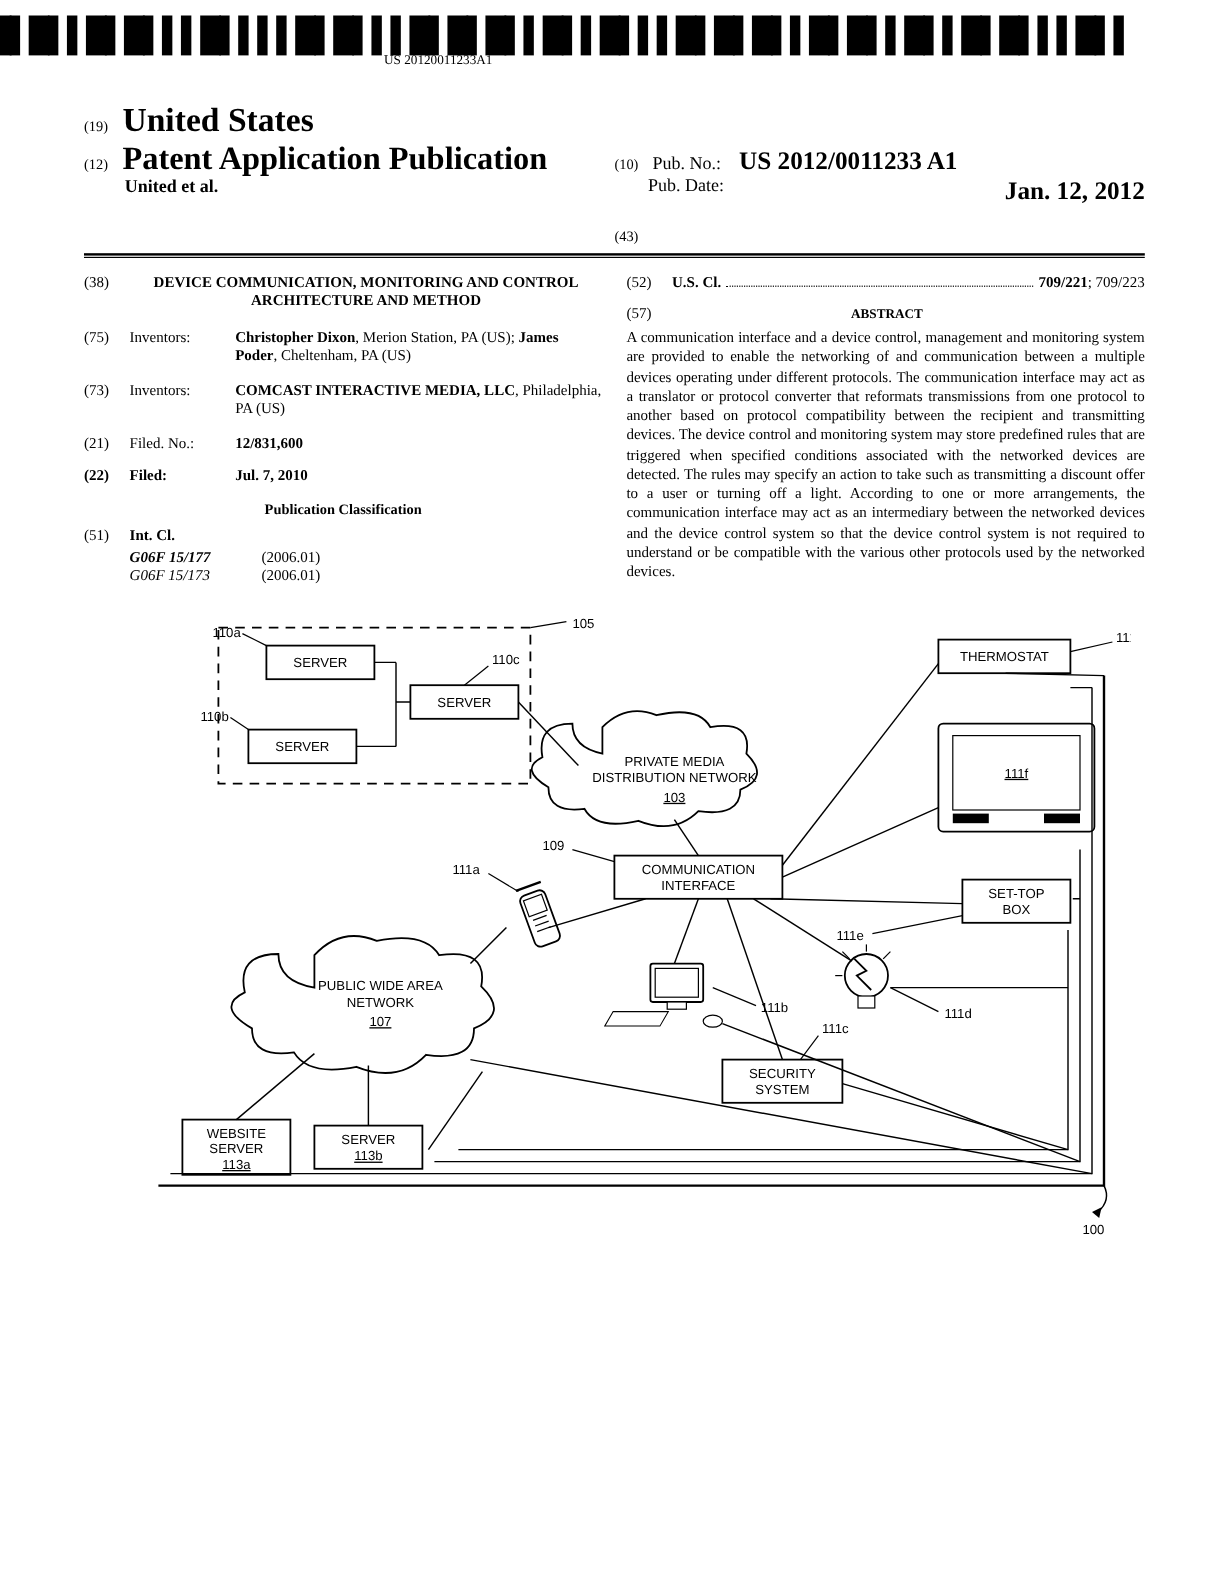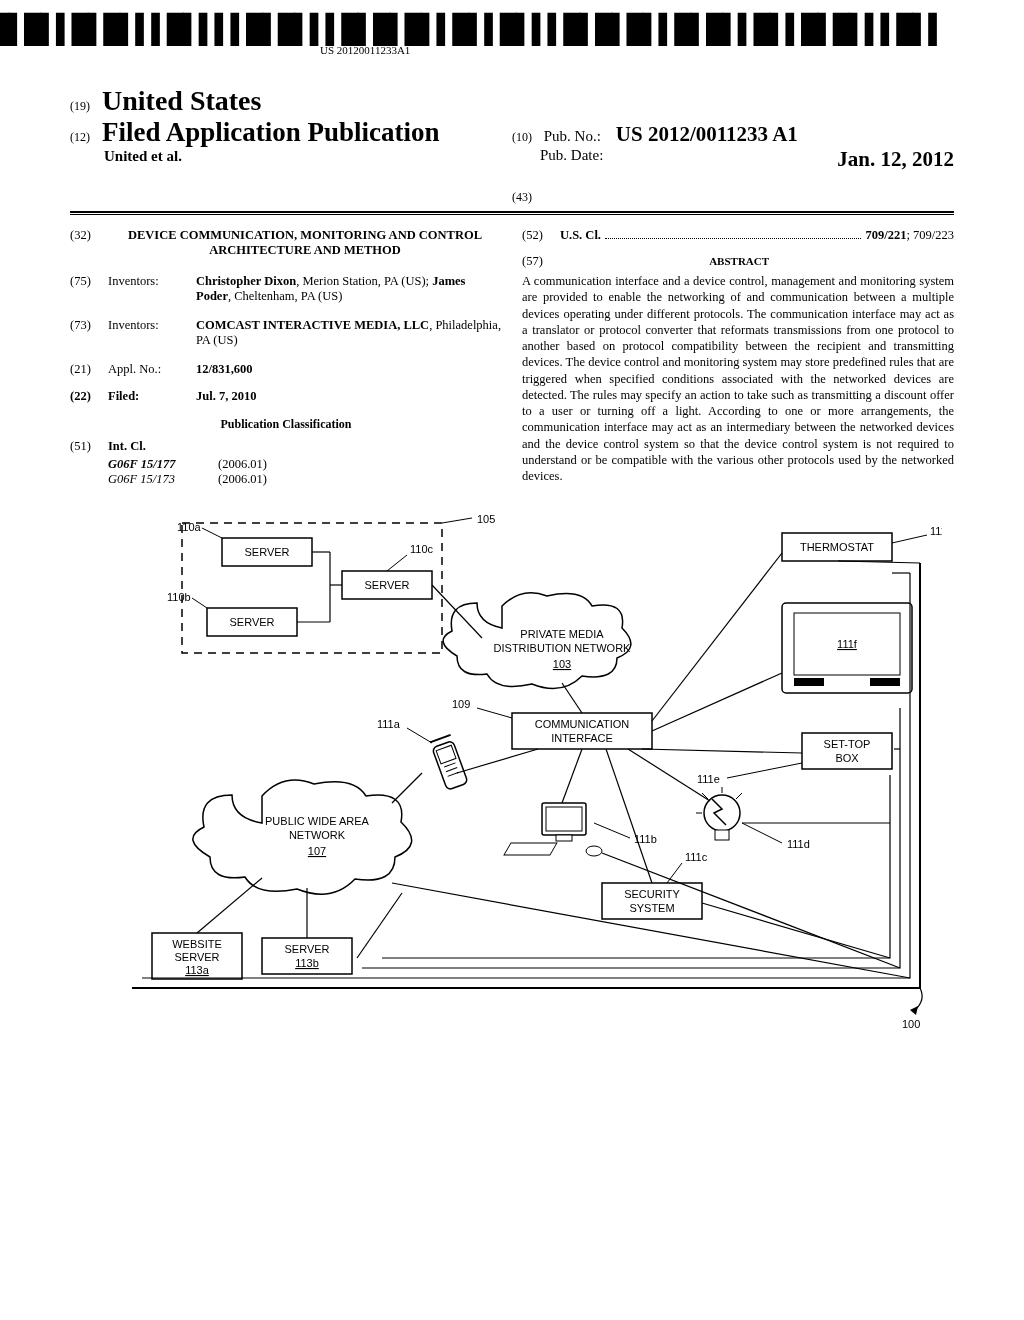--- a/index.html
+++ b/index.html
@@ -123,21 +123,21 @@
 
 <div class="header">
   <div>
     <span class="small-num">(19)</span>
     <span class="country">United States</span>
   </div>
   <div class="pub-row">
     <div class="left-col">
       <div>
         <span class="small-num">(12)</span>
-        <span class="pub-line">Filed Application Publication</span>
+        <span class="pub-line">Patent Application Publication</span>
       </div>
       <div class="authors">United et al.</div>
     </div>
     <div class="right-col">
       <div class="pubno-row">
         <span class="small-num">(10)</span>
         <span>Pub. No.:</span>
         <span>&nbsp;&nbsp;</span>
         <span class="pubno-val">US 2012/0011233 A1</span>
       </div>
@@ -149,36 +149,36 @@
       </div>
     </div>
   </div>
   <hr class="hr-thick">
   <hr class="hr-thin">
 </div>
 
 <div class="biblio">
   <div class="biblio-col">
     <div class="biblio-row">
-      <div class="code">(32)</div>
+      <div class="code">(38)</div>
       <div class="value title-text">DEVICE COMMUNICATION, MONITORING AND CONTROL ARCHITECTURE AND METHOD</div>
     </div>
     <div class="biblio-row" style="margin-top:10px;">
       <div class="code">(75)</div>
       <div class="label">Inventors:</div>
       <div class="value"><b>Christopher Dixon</b>, Merion Station, PA (US); <b>James Poder</b>, Cheltenham, PA (US)</div>
     </div>
     <div class="biblio-row" style="margin-top:8px;">
       <div class="code">(73)</div>
       <div class="label">Inventors:</div>
       <div class="value"><b>COMCAST INTERACTIVE MEDIA, LLC</b>, Philadelphia, PA (US)</div>
     </div>
     <div class="biblio-row" style="margin-top:8px;">
       <div class="code">(21)</div>
-      <div class="label">Appl. No.:</div>
+      <div class="label">Filed. No.:</div>
       <div class="value"><b>12/831,600</b></div>
     </div>
     <div class="biblio-row" style="margin-top:6px;font-weight:bold;">
       <div class="code">(22)</div>
       <div class="label">Filed:</div>
       <div class="value"><b>Jul. 7, 2010</b></div>
     </div>
     <div class="pub-class-head">Publication Classification</div>
     <div class="biblio-row">
       <div class="code">(51)</div>

